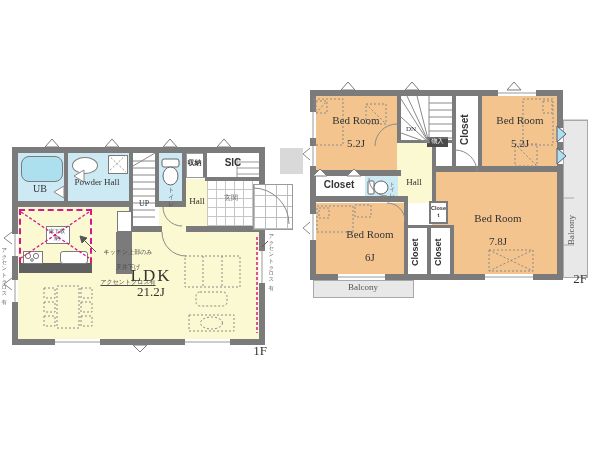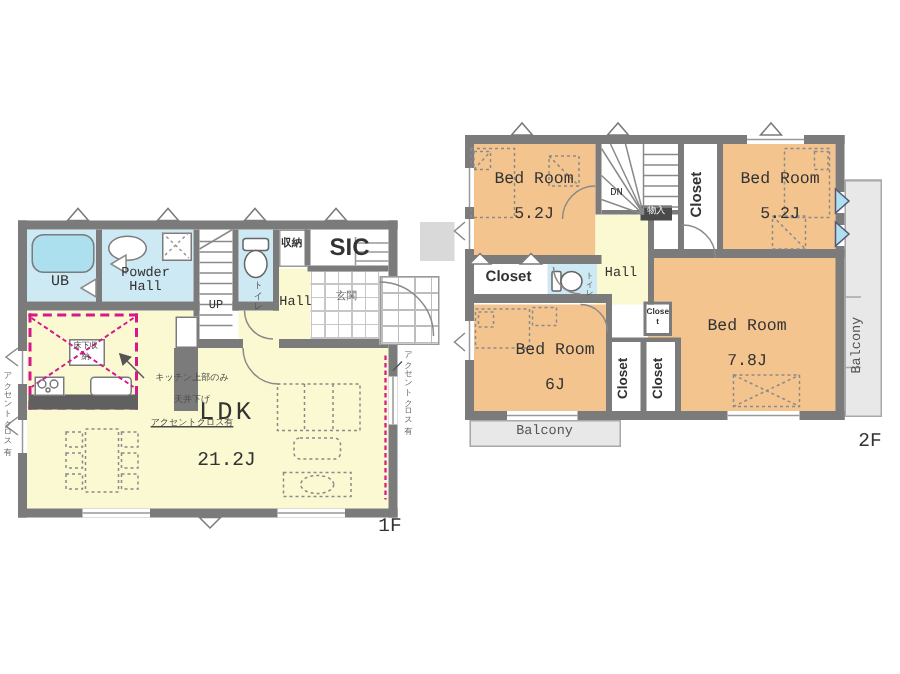--- a/index.html
+++ b/index.html
@@ -1,21 +1,21 @@
 <!DOCTYPE html>
 <html style="--wall: #7b7b7b; --room_yellow: #FAF9D1; --room_blue: #CDE9F3; --room_orange: #F4C48F; --balcony_gray: #E8E8E8; --fixture_blue: #ADE0EF; --accent_magenta: #D6198A;"><head>
 <meta charset="utf-8">
 <style>
   html,body{margin:0;padding:0;background:#fff;}
   #stage{position:relative;width:600px;height:449px;background:#fff;overflow:hidden;
          font-family:"Liberation Serif",serif;}
   .fill{position:absolute;}
   .w{position:absolute;background:var(--wall,#7b7b7b);}
   .lbl{position:absolute;color:#333;text-align:center;line-height:1.05;white-space:pre-line;}
-  .serif{font-family:Liberation Mono, monospace;}
+  .serif{font-family:Liberation Serif, serif;}
   .gothic{font-family:"Liberation Sans",sans-serif;font-weight:bold;}
   .vup{writing-mode:vertical-rl;transform:rotate(180deg);}
   .vdn{writing-mode:vertical-rl;}
   .tile{background-color:#fff;background-image:
       repeating-linear-gradient(0deg,#c6c6c6 0 1px,transparent 1px 9px),
       repeating-linear-gradient(90deg,#c6c6c6 0 1px,transparent 1px 9px);}
   .tile-big{background-color:#fff;background-image:
       repeating-linear-gradient(0deg,#bdbdbd 0 1px,transparent 1px 11px),
       repeating-linear-gradient(90deg,#bdbdbd 0 1px,transparent 1px 11px);}
   .yellow{background:var(--room_yellow,#FAF9D1);}
@@ -263,26 +263,26 @@
       <path d="M96,252 L82,238" fill="none"></path>
       <polygon points="80,236 87,238 82,243"></polygon>
       <path d="M262,247 L268,241" fill="none"></path>
     </g>
   </svg>
 
   <div class="lbl serif" style="left:25px;top:184px;width:30px;font-size:10px;">UB</div>
   <div class="lbl serif" style="left:70px;top:178px;width:54px;font-size:9px;">Powder Hall</div>
   <div class="lbl vdn" style="left:168px;top:183px;font-size:6px;color:#555;font-family:'Liberation Sans',sans-serif;">トイレ</div>
   <div class="lbl gothic" style="left:185px;top:159px;width:19px;font-size:7px;">収納</div>
-  <div class="lbl gothic" style="left:219px;top:158px;width:28px;font-size:16px;">SIC</div>
+  <div class="lbl gothic" style="left:219px;top:158px;width:28px;font-size:10px;">SIC</div>
   <div class="lbl" style="left:220px;top:194px;width:22px;font-size:7px;color:#666;font-family:'Liberation Sans',sans-serif;">玄関</div>
   <div class="lbl serif" style="left:185px;top:197px;width:24px;font-size:9px;">Hall</div>
   <div class="lbl serif" style="left:135px;top:200px;width:18px;font-size:8px;">UP</div>
   <div class="lbl serif" style="left:123px;top:267px;width:56px;font-size:17px;letter-spacing:2px;">LDK</div>
-  <div class="lbl serif" style="left:123px;top:300px;width:56px;font-size:13px;">21.2J</div>
+  <div class="lbl serif" style="left:123px;top:285px;width:56px;font-size:13px;">21.2J</div>
   <div class="lbl" style="left:47px;top:228px;width:20px;font-size:5.5px;color:#444;font-family:'Liberation Sans',sans-serif;line-height:1.2;">床下収納</div>
   <div class="lbl" style="left:95px;top:241px;width:66px;font-size:6px;color:#4a4a4a;font-family:'Liberation Sans',sans-serif;line-height:1.25;">
     <span class="block">キッチン上部のみ</span>
     <span class="block">天井下げ</span>
     <span class="block" style="text-decoration:underline;">アクセントクロス有</span>
   </div>
   <div class="lbl vdn" style="left:1px;top:244px;font-size:5.5px;color:#666;font-family:'Liberation Sans',sans-serif;">アクセントクロス有</div>
   <div class="lbl vdn" style="left:268px;top:230px;font-size:5.5px;color:#666;font-family:'Liberation Sans',sans-serif;">アクセントクロス有</div>
   <div class="lbl serif" style="left:246px;top:344px;width:28px;font-size:13px;">1F</div>
 
@@ -306,15 +306,15 @@
   <div class="lbl serif" style="left:402px;top:126px;width:18px;font-size:7px;">DN</div>
   <div class="lbl" style="left:427px;top:138px;width:21px;font-size:6px;color:#fff;font-family:'Liberation Sans',sans-serif;">物入</div>
   <div class="lbl gothic" style="left:317px;top:180px;width:44px;font-size:10px;">Closet</div>
   <div class="lbl gothic vup" style="left:460px;top:102px;font-size:10px;height:56px;">Closet</div>
   <div class="lbl gothic vup" style="left:411px;top:231px;font-size:9px;height:42px;">Closet</div>
   <div class="lbl gothic vup" style="left:434px;top:231px;font-size:9px;height:42px;">Closet</div>
   <div class="lbl gothic" style="left:431px;top:205px;width:15px;font-size:5.5px;line-height:1.2;word-break:break-all;">Closet</div>
   <div class="lbl vdn" style="left:389px;top:178px;font-size:5px;color:#555;font-family:'Liberation Sans',sans-serif;">トイレ</div>
   <div class="lbl serif vup" style="left:567px;top:200px;font-size:9px;color:#555;height:60px;">Balcony</div>
   <div class="lbl serif" style="left:337px;top:283px;width:52px;font-size:9px;color:#555;">Balcony</div>
-  <div class="lbl serif" style="left:566px;top:287px;width:28px;font-size:13px;">2F</div>
+  <div class="lbl serif" style="left:566px;top:272px;width:28px;font-size:13px;">2F</div>
 
 </div>
 
 </body></html>

